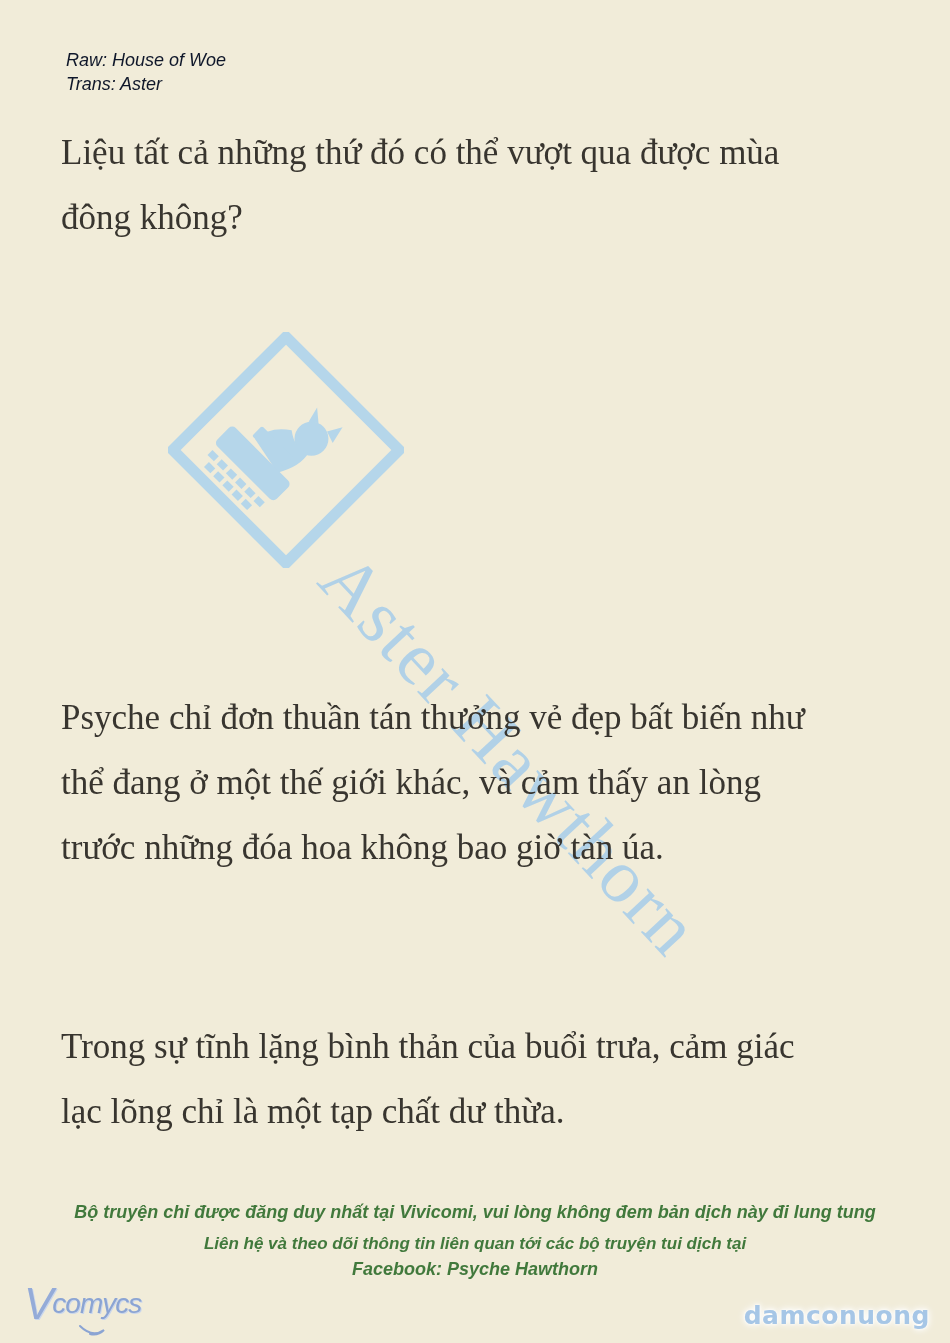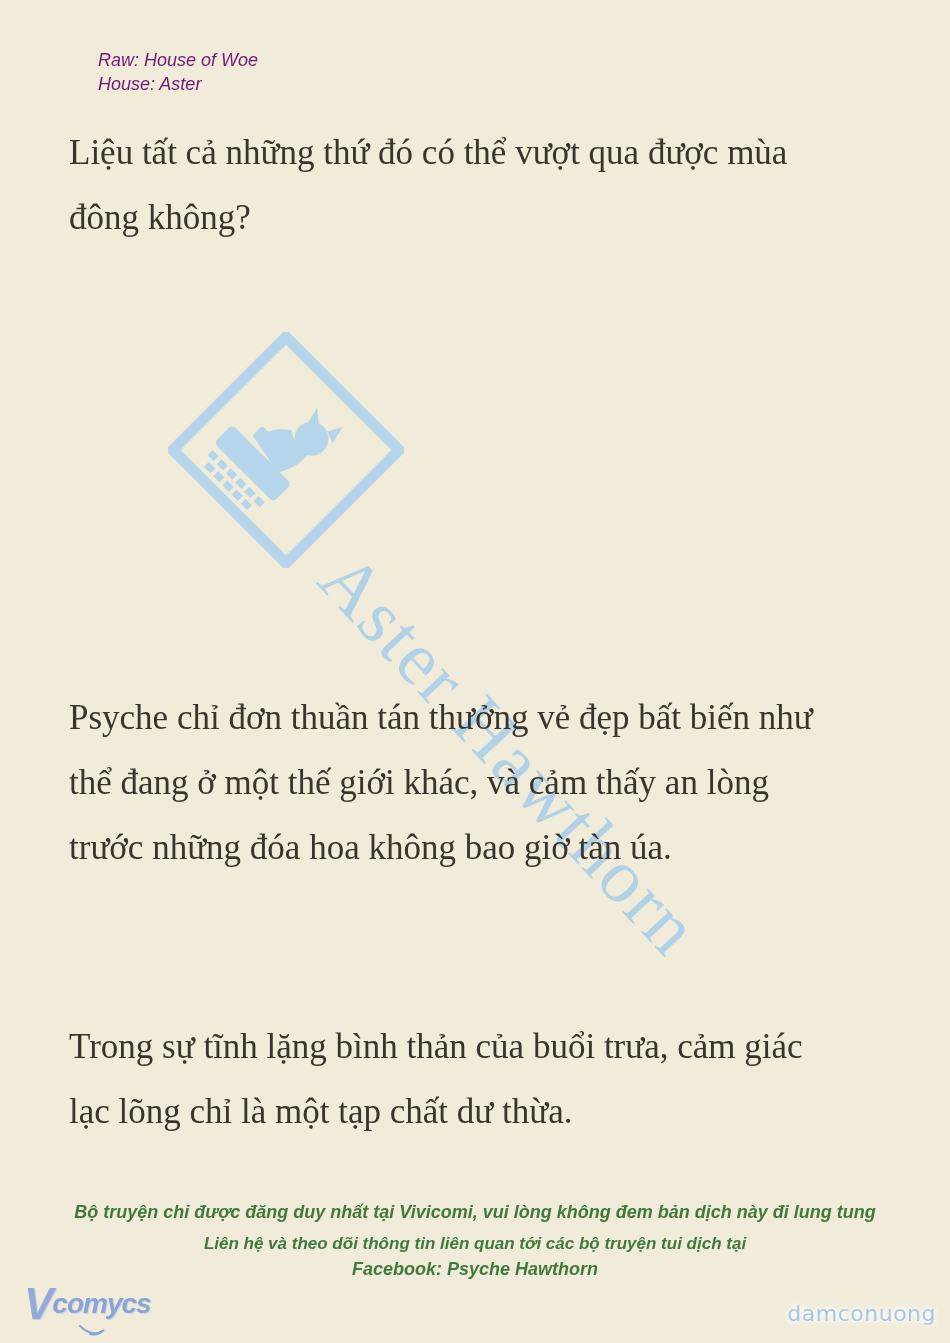--- a/index.html
+++ b/index.html
@@ -20,60 +20,58 @@
     color:#abcfe9;opacity:0.9;
     transform:rotate(47deg);transform-origin:0 0;
     white-space:nowrap;
   }
   
   .content{position:absolute;inset:0;z-index:1;}
   .header{
     position:absolute;left:66px;top:48px;
     font-family:"Liberation Sans", sans-serif;
     font-style:italic;font-size:18px;line-height:24px;
-    color:#701a75;
-    margin-left:32px;
+    color:#0f172a;
   }
   .para{
     position:absolute;left:61px;width:840px;
     font-size:35px;line-height:65px;
     color:#38352f;
     white-space:pre-line;
-    margin-left:8px;
   }
   .para.p1{top:120px;}
   .para.p2{top:352px;}
   .para.p3{top:685px;}
   .para.p4{top:1014px;}
   .footer-line{
     position:absolute;left:0;width:100%;
     text-align:center;
     font-family:"Liberation Sans", sans-serif;
     font-style:italic;font-weight:bold;
     color:#41793c;
   }
   .footer-line.f1{top:1202px;font-size:18px;}
   .footer-line.f2{top:1234px;font-size:17px;}
   .footer-line.f3{top:1259px;font-size:18px;}
   
   .vcomycs{
     position:absolute;left:24px;top:1288px;
     font-family:"Liberation Sans", sans-serif;
-    font-style:italic;font-weight:bold;
+    font-style:italic;font-weight:normal;
     font-size:28px;letter-spacing:-1px;
     color:#8ba4d3;
     text-shadow:1px 1px 0 #c9d6ec;
     white-space:nowrap;
   }
   .vcomycs .v-big{font-size:44px;line-height:28px;vertical-align:-6px;color:#94abd8;}
   .vcomycs-flourish{position:absolute;left:78px;top:1322px;}
   .damconuong{
-    position:absolute;right:14px;top:1301px;
+    position:absolute;right:20px;top:1301px;
     font-family:"DejaVu Sans", sans-serif;
-    font-weight:normal;font-size:22px;letter-spacing:0.5px;
+    font-weight:bold;font-size:25px;letter-spacing:0.5px;
     color:#a6c6e6;
     text-shadow:0 0 3px #ffffff,0 0 6px #ffffff,0 0 10px #ffffff;
   }
 </style>
 </head>
 <body>
 
 <div class="page">
 
   <div class="wm-layer">
@@ -105,21 +103,21 @@
         <rect x="84" y="118" width="44" height="14" rx="2"></rect>
       </g>
     </svg>
     <div class="wm-text">Aster Hawthorn</div>
   </div>
 
   <div class="content">
 
     <div class="header">
       <div>Raw: House of Woe</div>
-      <div>House: Aster</div>
+      <div>Trans: Aster</div>
     </div>
 
     <div class="para p1">Liệu tất cả những thứ đó có thể vượt qua được mùa
 đông không?</div>
     <div class="para p3">Psyche chỉ đơn thuần tán thưởng vẻ đẹp bất biến như
 thể đang ở một thế giới khác, và cảm thấy an lòng
 trước những đóa hoa không bao giờ tàn úa.</div>
     <div class="para p4">Trong sự tĩnh lặng bình thản của buổi trưa, cảm giác
 lạc lõng chỉ là một tạp chất dư thừa.</div>
 

